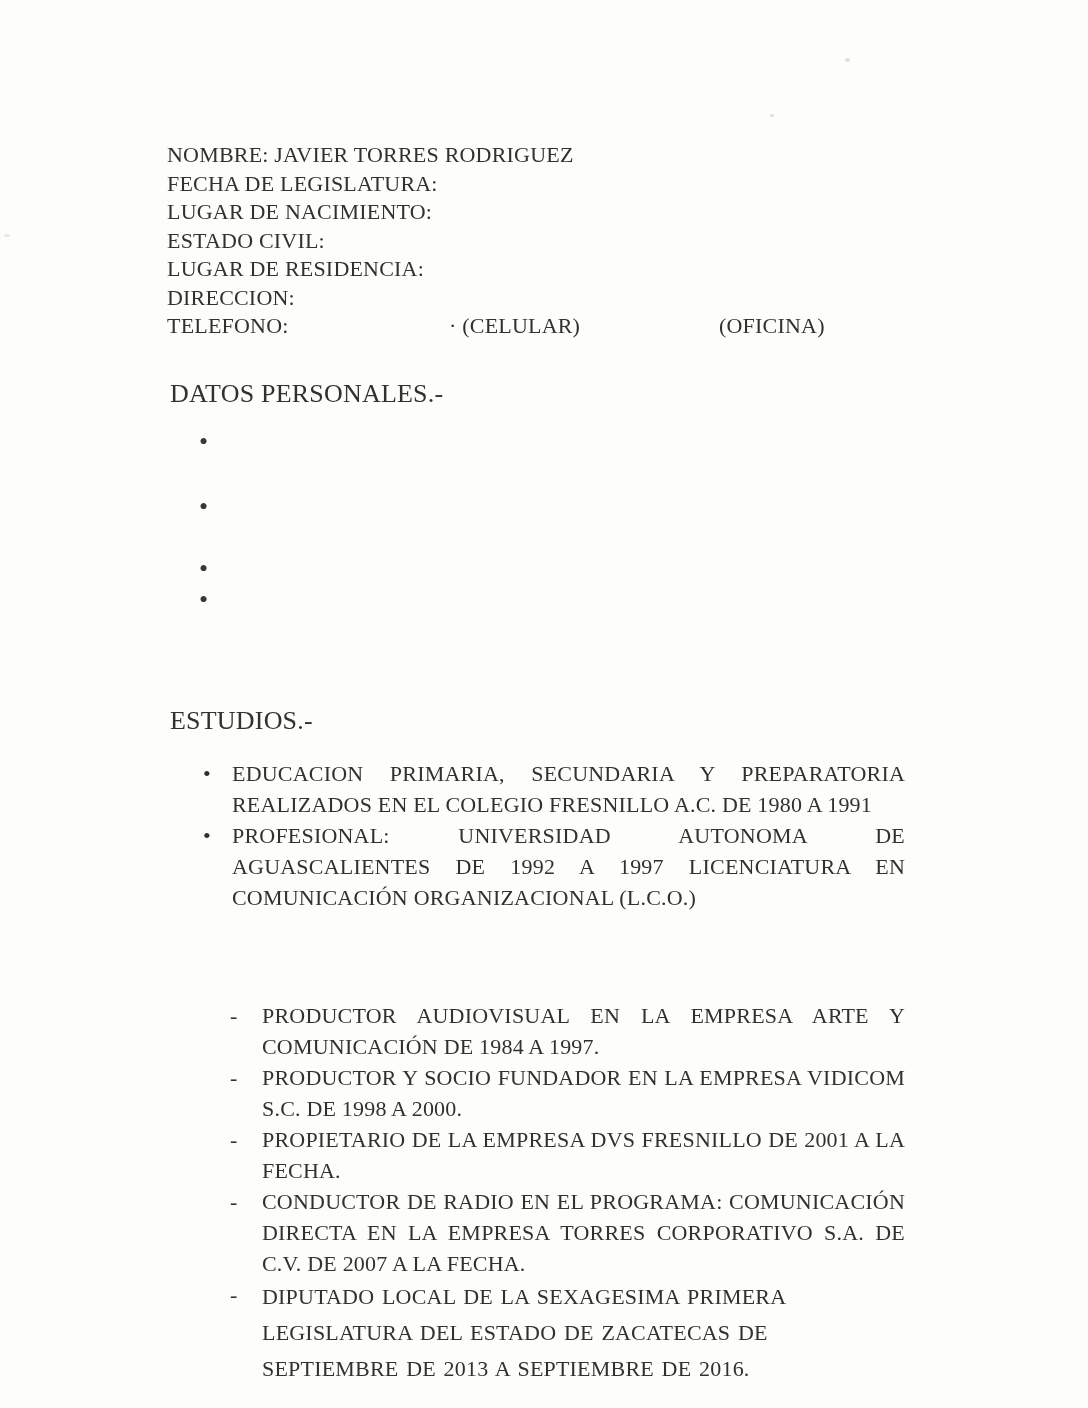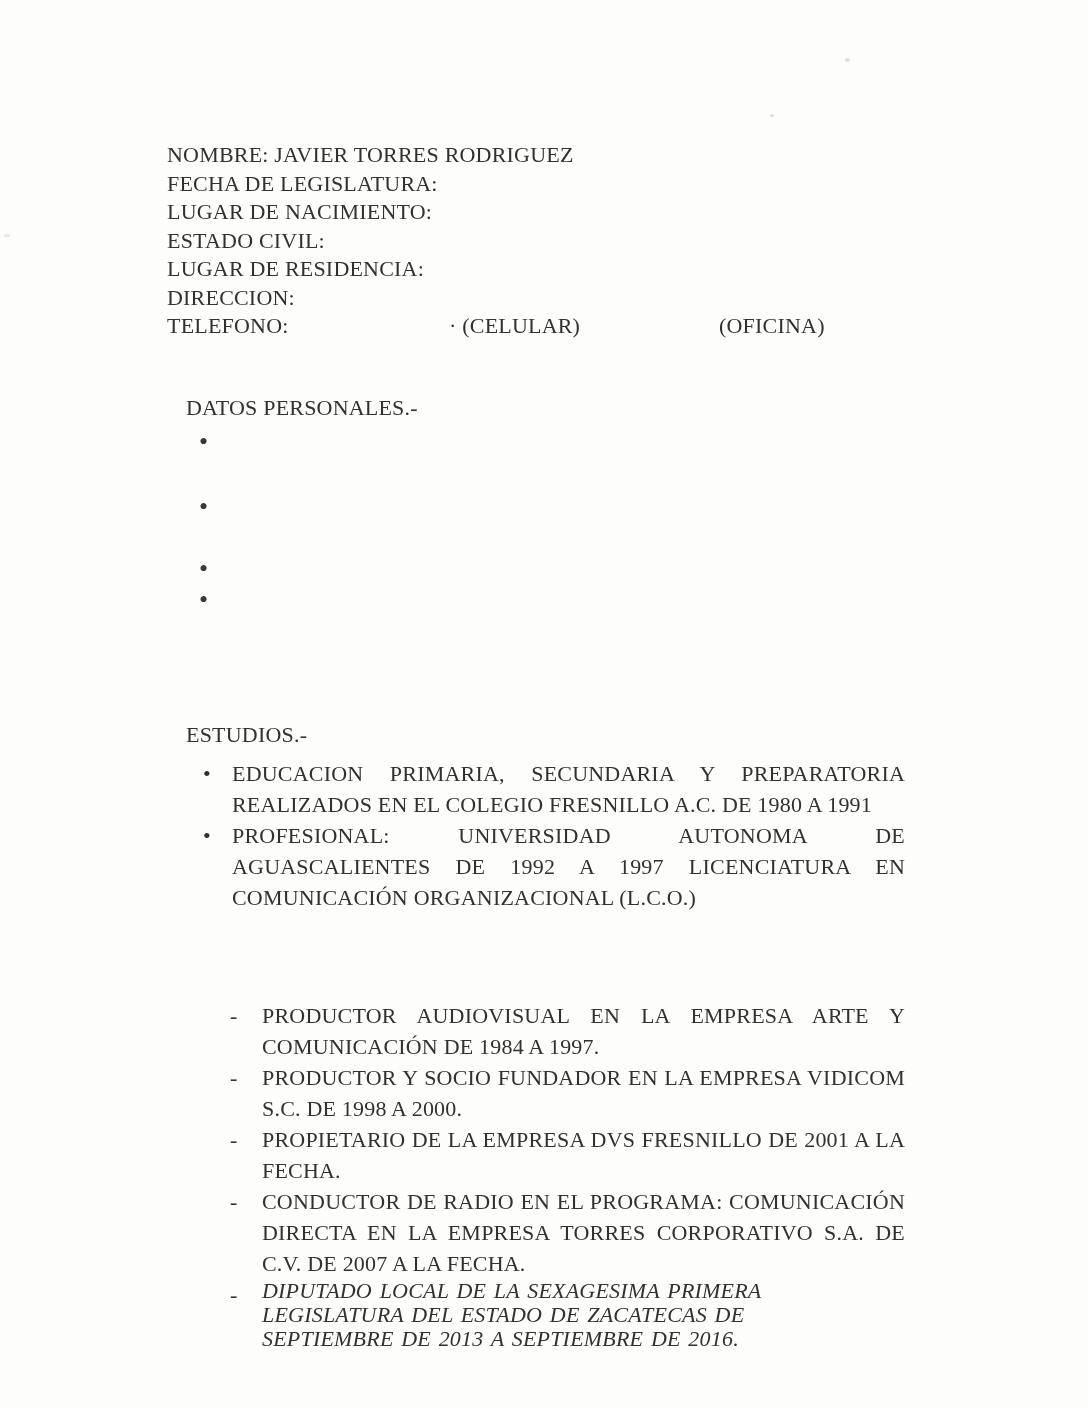--- a/index.html
+++ b/index.html
@@ -30,22 +30,22 @@
   .pline { white-space: nowrap; }
   .tel { position: relative; height: 28.5px; }
   .tel-label { position: absolute; left: 0; }
   .tel-cel   { position: absolute; left: 282px; text-align: center; }
   .tel-ofi   { position: absolute; left: 552px; }
 
   
   .heading {
     position: absolute;
     left: 170px;
-    margin: 16px;
-    font-size: 22px;
+    margin: 0;
+    font-size: 26px;
     font-weight: normal;
     letter-spacing: 0.2px;
     white-space: nowrap;
     text-align: right;
   }
   .h-datos    { top: 379px; }
   .h-estudios { top: 706px; }
   .h-exp      { top: 939px; }
 
   
@@ -75,23 +75,22 @@
   .estudios-list .marker { width: 29px; }
   .exp-list .marker      { width: 32px; }
   .li .text {
     flex: 1 1 auto;
     display: block;
     text-align: justify;
   }
   .li .text.preline {
     white-space: pre-line;
     text-align: left;
-    line-height: 24px;
+    line-height: 36px;
     word-spacing: 2px;
-    font-style: italic;
   }
 
   
   .speck {
     position: absolute;
     background: #b9b7b2;
     border-radius: 50%;
     opacity: 0.45;
   }
   .speck.s1 { left: 845px; top: 58px;  width: 5px; height: 4px; }

